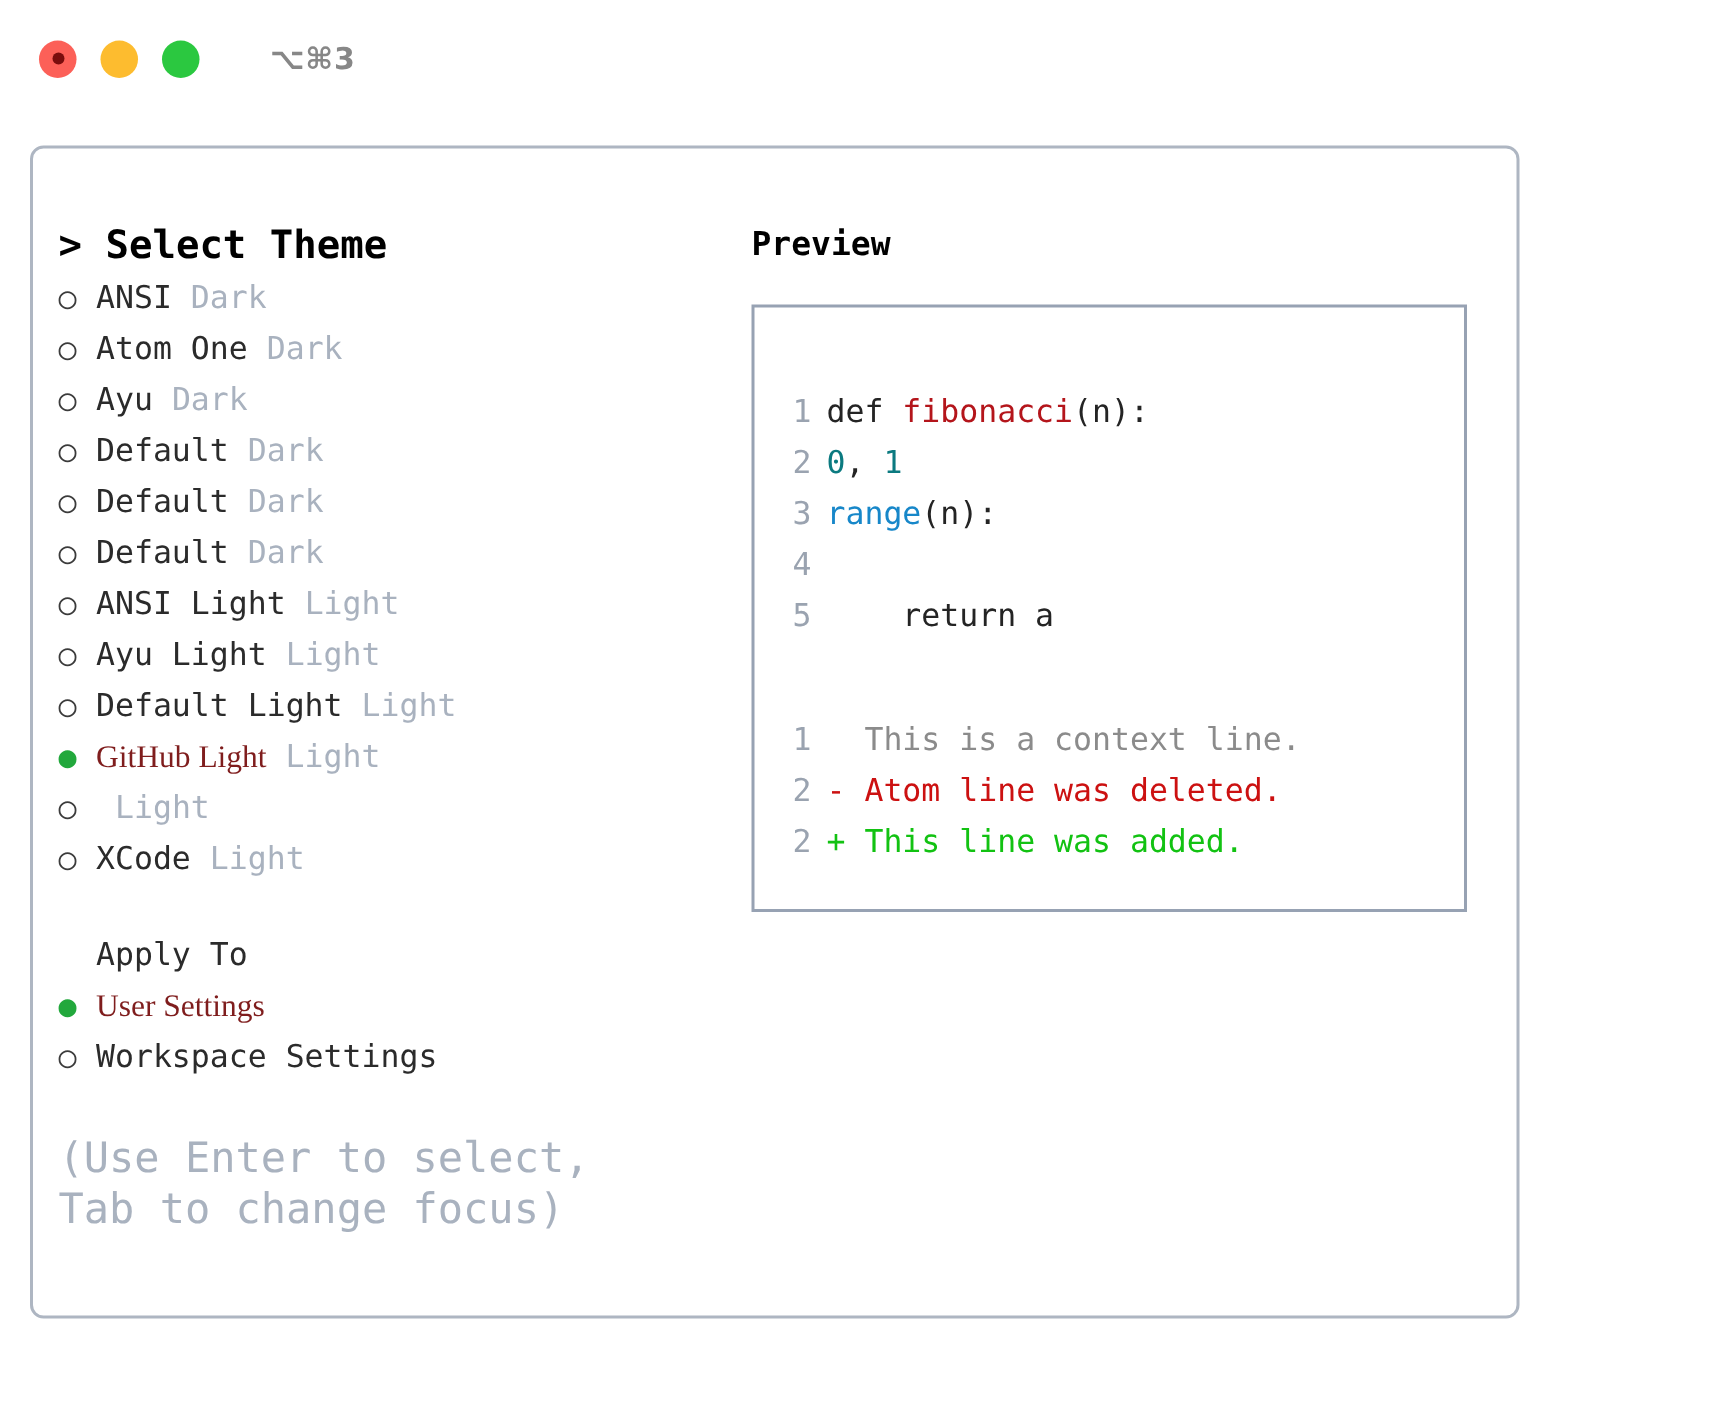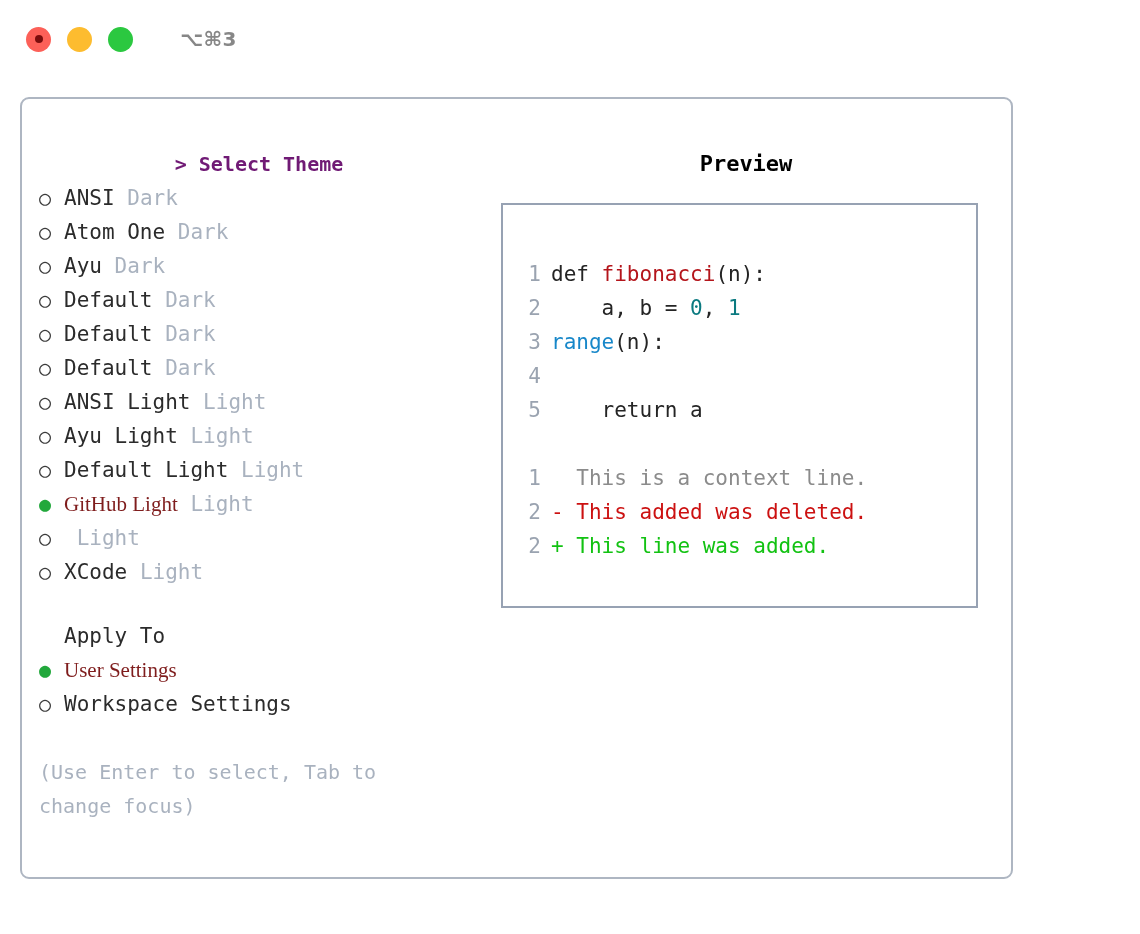--- a/index.html
+++ b/index.html
@@ -93,26 +93,25 @@
 
   
   .left-col {
     position: absolute;
     left: 17px;
     top: 48px;
     width: 440px;
   }
 
   .section-title {
-    font-size: 20px;
+    font-size: 26px;
     font-weight: 700;
-    color: #701a75;
-    line-height: 34px;
-    white-space: pre;
-    text-align: center;
+    color: #000000;
+    line-height: 34px;
+    white-space: pre;
   }
 
   .opt-row {
     display: flex;
     align-items: baseline;
     line-height: 34px;
     font-size: 21px;
     white-space: pre;
   }
   .marker {
@@ -131,39 +130,38 @@
     line-height: 34px;
     font-size: 21px;
     color: #2b2b2b;
     white-space: pre;
     margin-top: 30px;
   }
   .apply-header .marker { color: transparent; }
 
   .hint {
     margin-top: 34px;
-    font-size: 20px;
+    font-size: 28px;
     color: #a9b2bf;
     line-height: 34px;
     width: 400px;
   }
 
   
   .right-col {
     position: absolute;
     left: 479px;
     top: 48px;
     width: 490px;
   }
   .preview-title {
     font-size: 22px;
     font-weight: 700;
     color: #000000;
     line-height: 34px;
-    text-align: center;
   }
   .preview-box {
     margin-top: 22px;
     width: 477px;
     height: 405px;
     border: 2px solid #97a2b3;
     box-sizing: border-box;
     background: #ffffff;
     padding: 52px 0 0 14px;
   }
@@ -178,21 +176,21 @@
     flex: 0 0 24px;
     text-align: right;
     color: #9aa3b0;
     margin-right: 10px;
   }
   .code-text { color: #242424; }
   .tok-fn   { color: #b4151b; }
   .tok-num  { color: #0b7a80; }
   .tok-call { color: #1787c9; }
   .diff-gap { height: 34px; }
-  .diff-ctx { color: #8b8b8b; }
+  .diff-ctx { color: #8b8b8b; margin-top: 15px; }
   .diff-del { color: #cc1111; }
   .diff-add { color: #12c212; }
 </style>
 </head>
 <body>
 
 <div class="window">
 
   <div class="titlebar">
     <div class="lights">
@@ -235,29 +233,29 @@
           </div>
 
         <div class="hint">(Use Enter to select, Tab to change focus)</div>
       </div>
 
       <div class="right-col">
         <div class="preview-title">Preview</div>
         <div class="preview-box">
           <div id="code-lines">
               <div class="code-line"><span class="lineno">1</span><span class="code-text">def </span><span class="tok-fn">fibonacci</span><span class="code-text">(n):</span></div>
-              <div class="code-line"><span class="lineno">2</span><span class="code-text">    a, b = </span><span class="tok-num">0</span><span class="code-text">, </span><span class="tok-num">1</span></div>
+              <div class="code-line"><span class="lineno">2</span><span class="tok-num">0</span><span class="code-text">, </span><span class="tok-num">1</span></div>
               <div class="code-line"><span class="lineno">3</span><span class="tok-call">range</span><span class="code-text">(n):</span></div>
               <div class="code-line"><span class="lineno">4</span></div>
               <div class="code-line"><span class="lineno">5</span><span class="code-text">    return a</span></div>
             </div>
           <div class="diff-gap"></div>
           <div id="diff-lines">
               <div class="code-line"><span class="lineno">1</span><span class="diff-ctx">  This is a context line.</span></div>
-              <div class="code-line"><span class="lineno">2</span><span class="diff-del">- This added was deleted.</span></div>
+              <div class="code-line"><span class="lineno">2</span><span class="diff-del">- Atom line was deleted.</span></div>
               <div class="code-line"><span class="lineno">2</span><span class="diff-add">+ This line was added.</span></div>
             </div>
         </div>
       </div>
 
     </div>
   </div>
 </div>
 
 </body></html>

